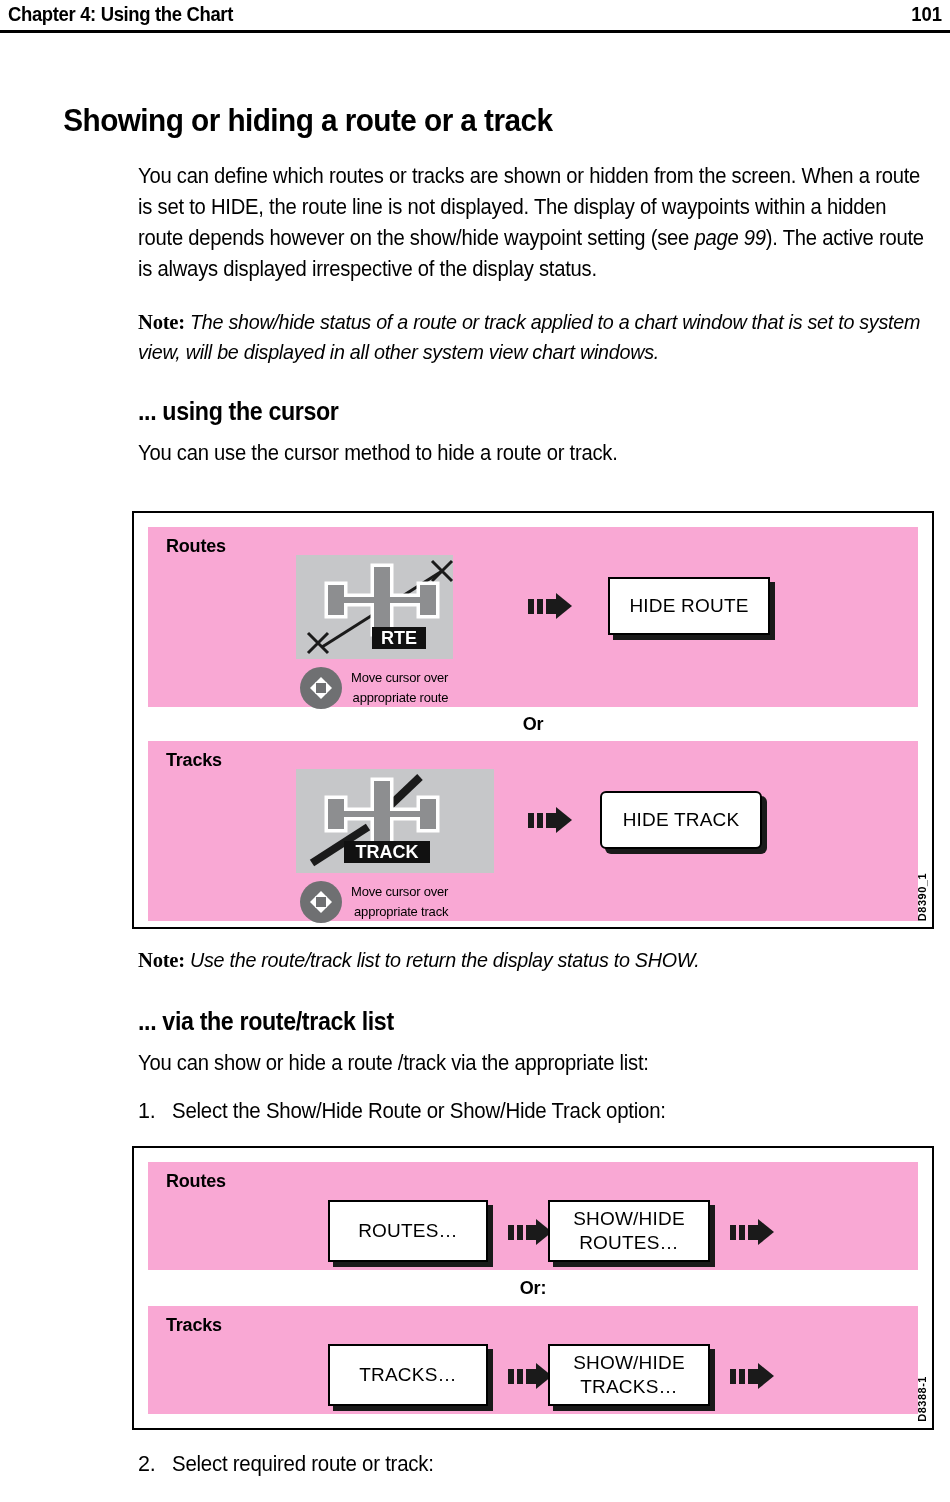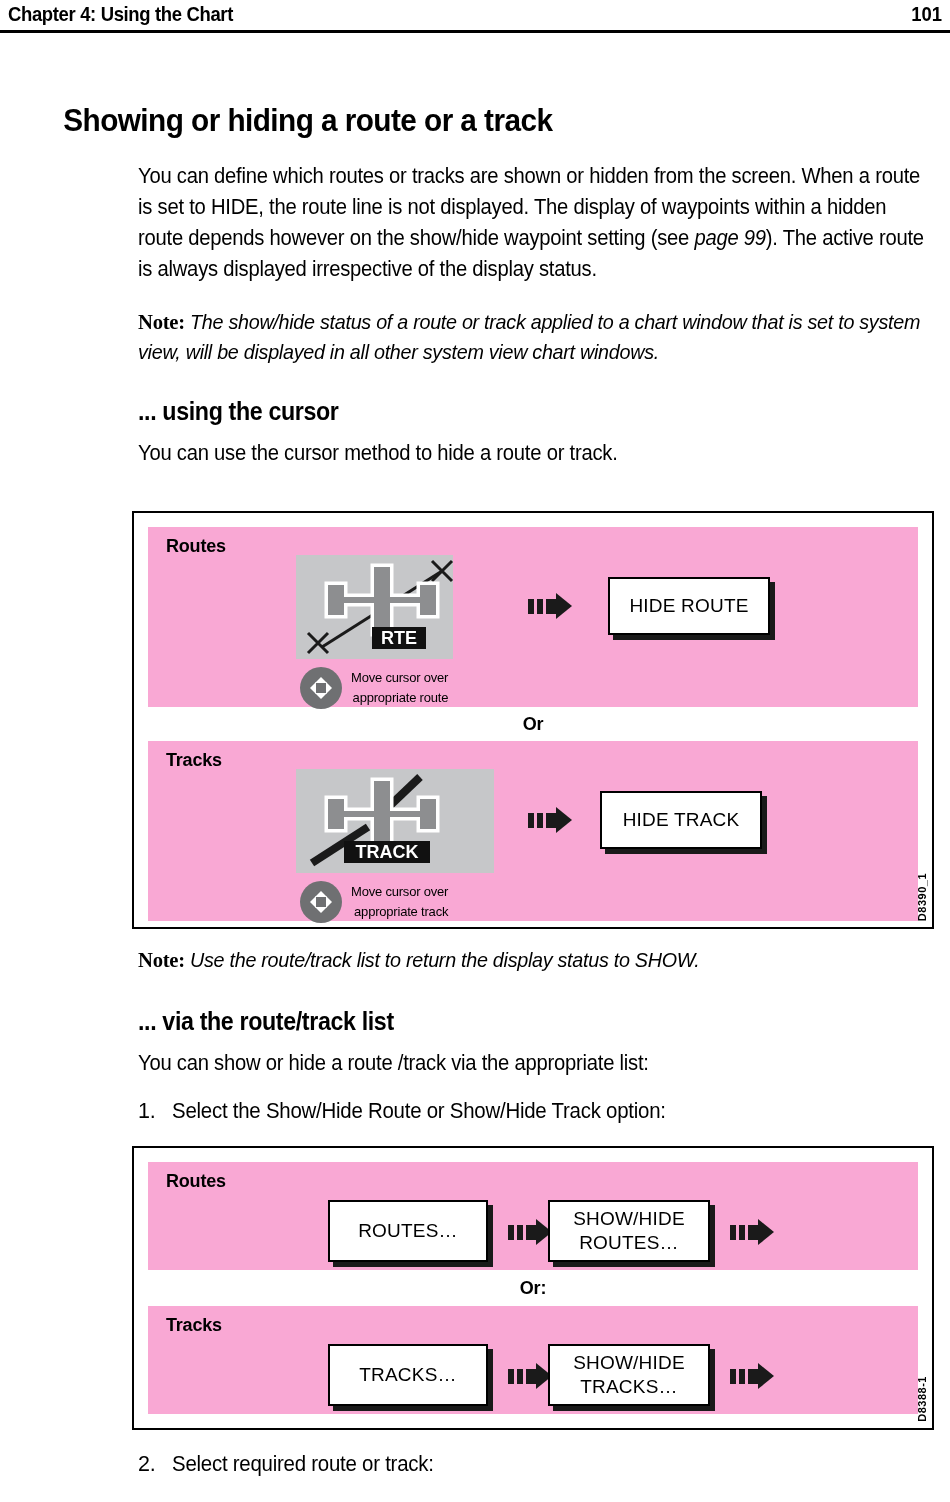--- a/index.html
+++ b/index.html
@@ -352,21 +352,21 @@
 
       <div class="arrow" style="left:380px; top:66px;">
         <span class="dash"></span>
           <span class="dash"></span>
         <span class="head">
             <span class="stem"></span>
             <span class="tip"></span>
           </span>
       </div>
 
-      <div class="ui-btn" style="left:452px; top:50px; width:162px; height:58px;">HIDE TRACK</div>
+      <div class="ui-btn" style="left:452px; top:50px; width:162px; height:58px;border-radius:6px;">HIDE TRACK</div>
     </div>
 
     <div class="fig-id">D8390_1</div>
   </div>
 
   <div class="body-block" style="padding-top:16px;">
     <p class="note"><span class="note-lbl">Note:</span> <span>Use the route/track list to return the display status to SHOW.</span></p>
   </div>
 
   <div class="body-block" style="padding-top:32px;">

